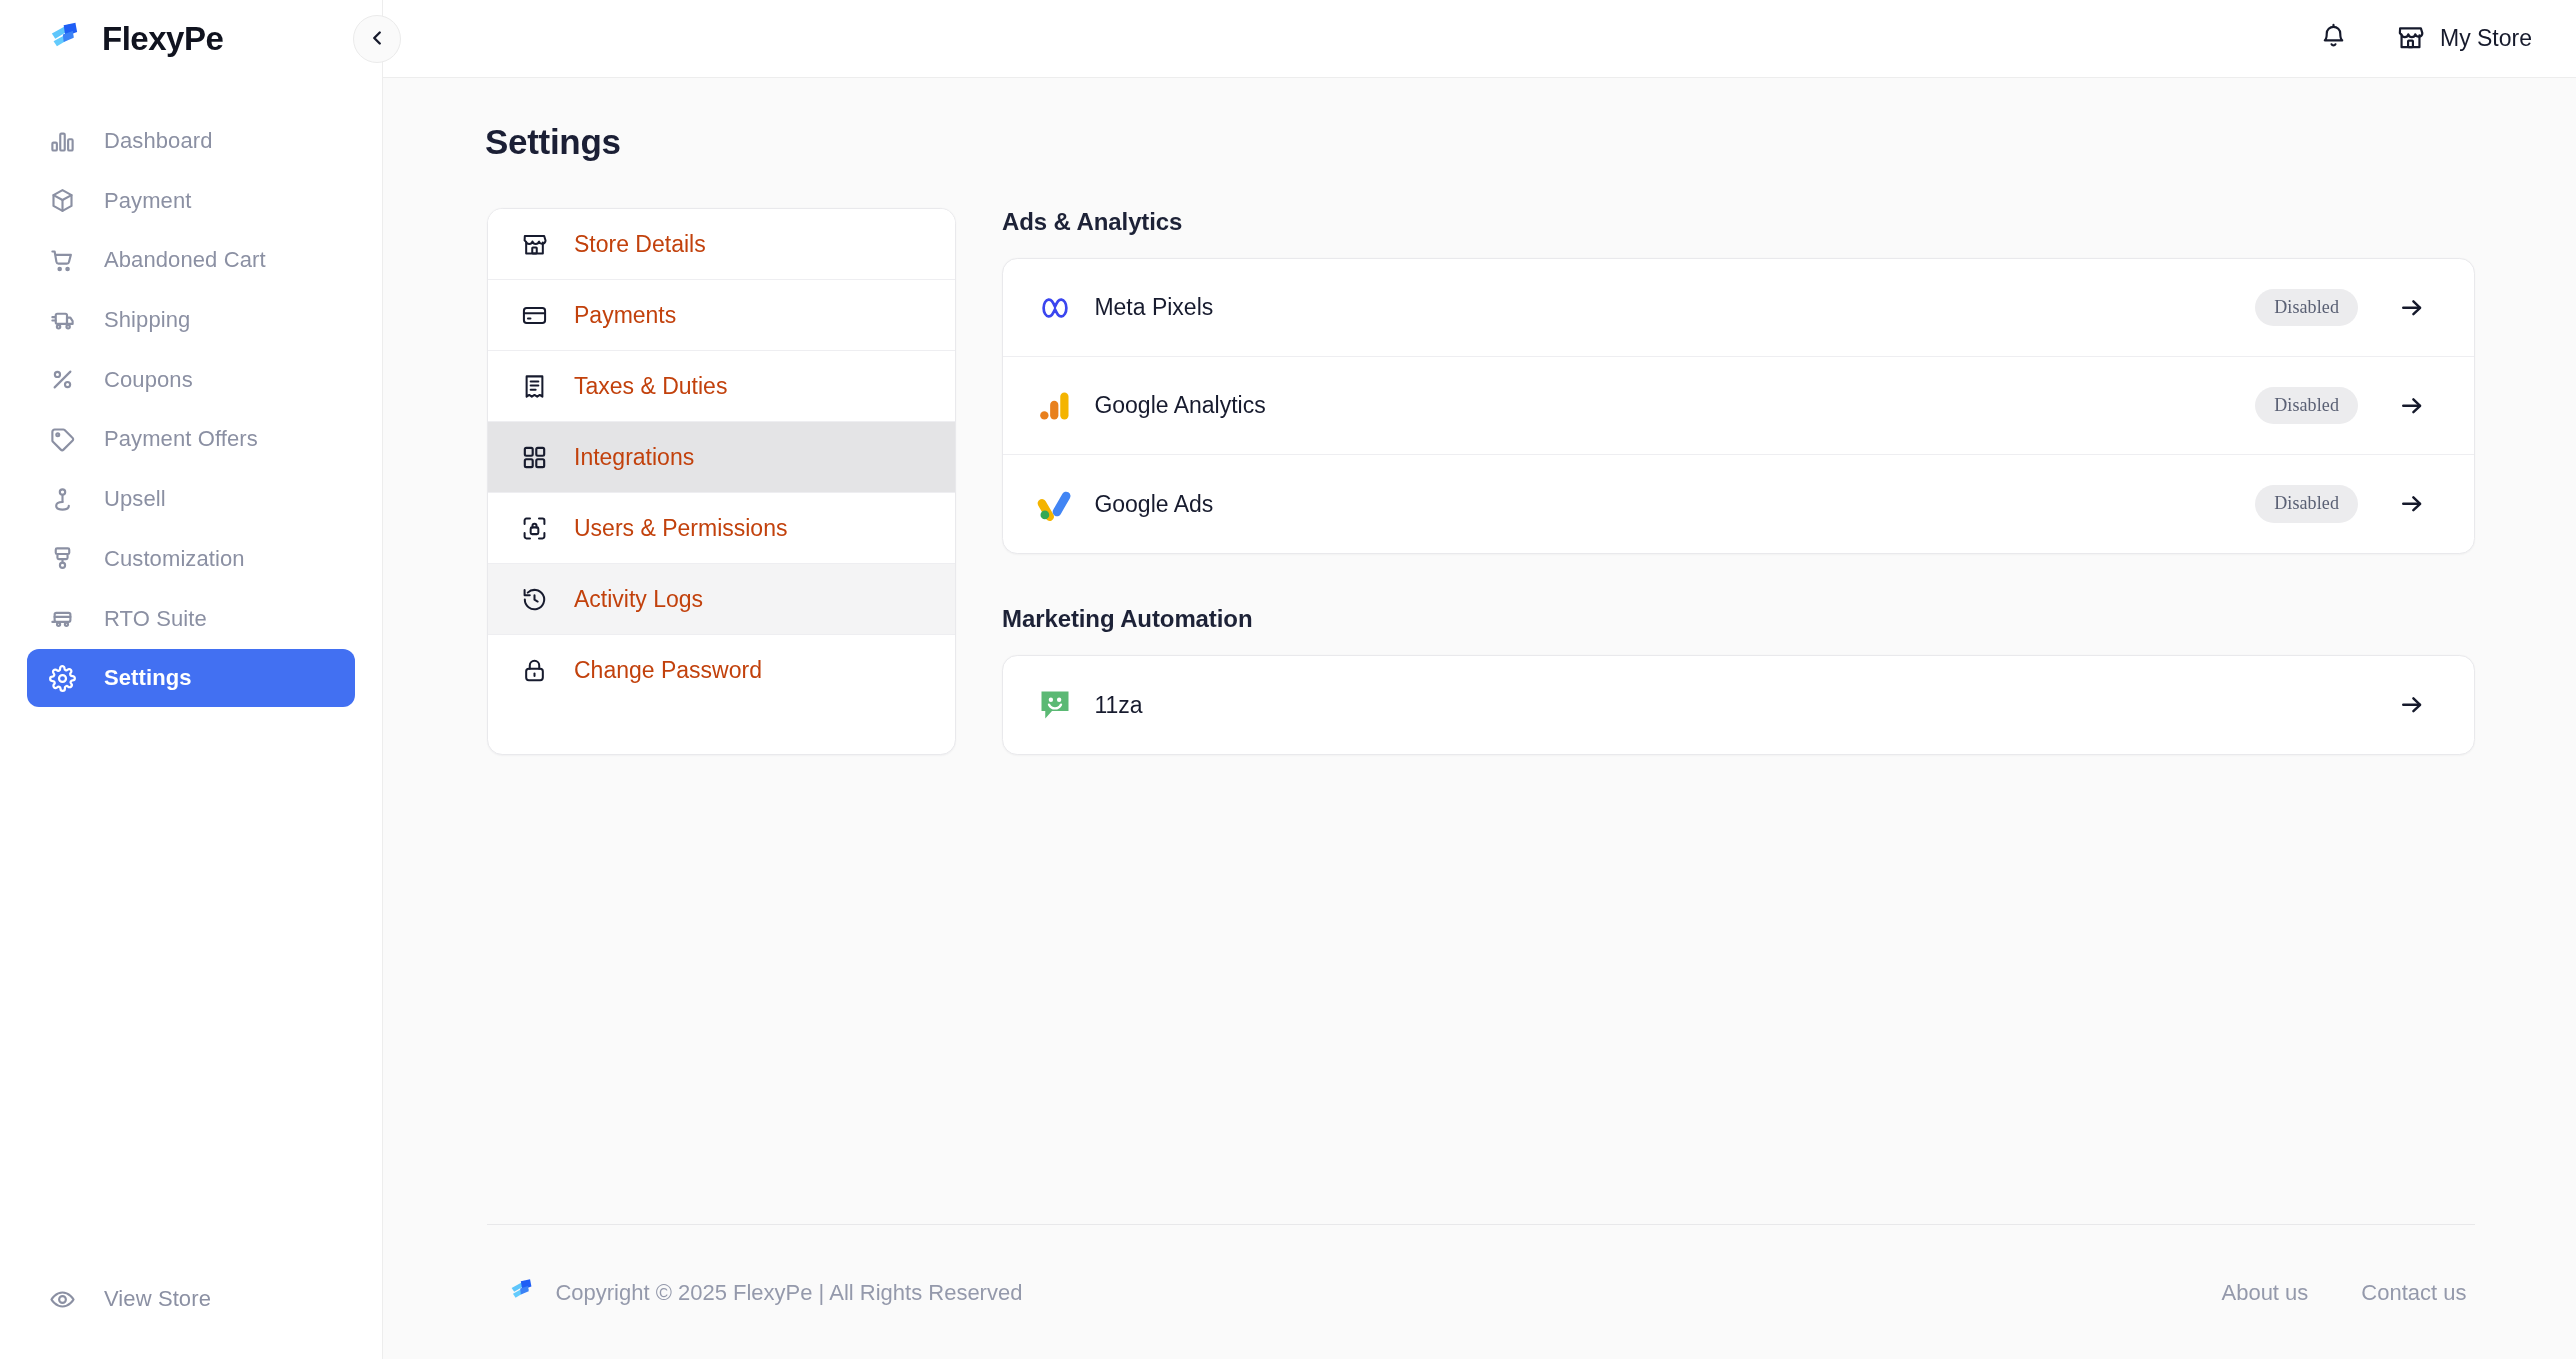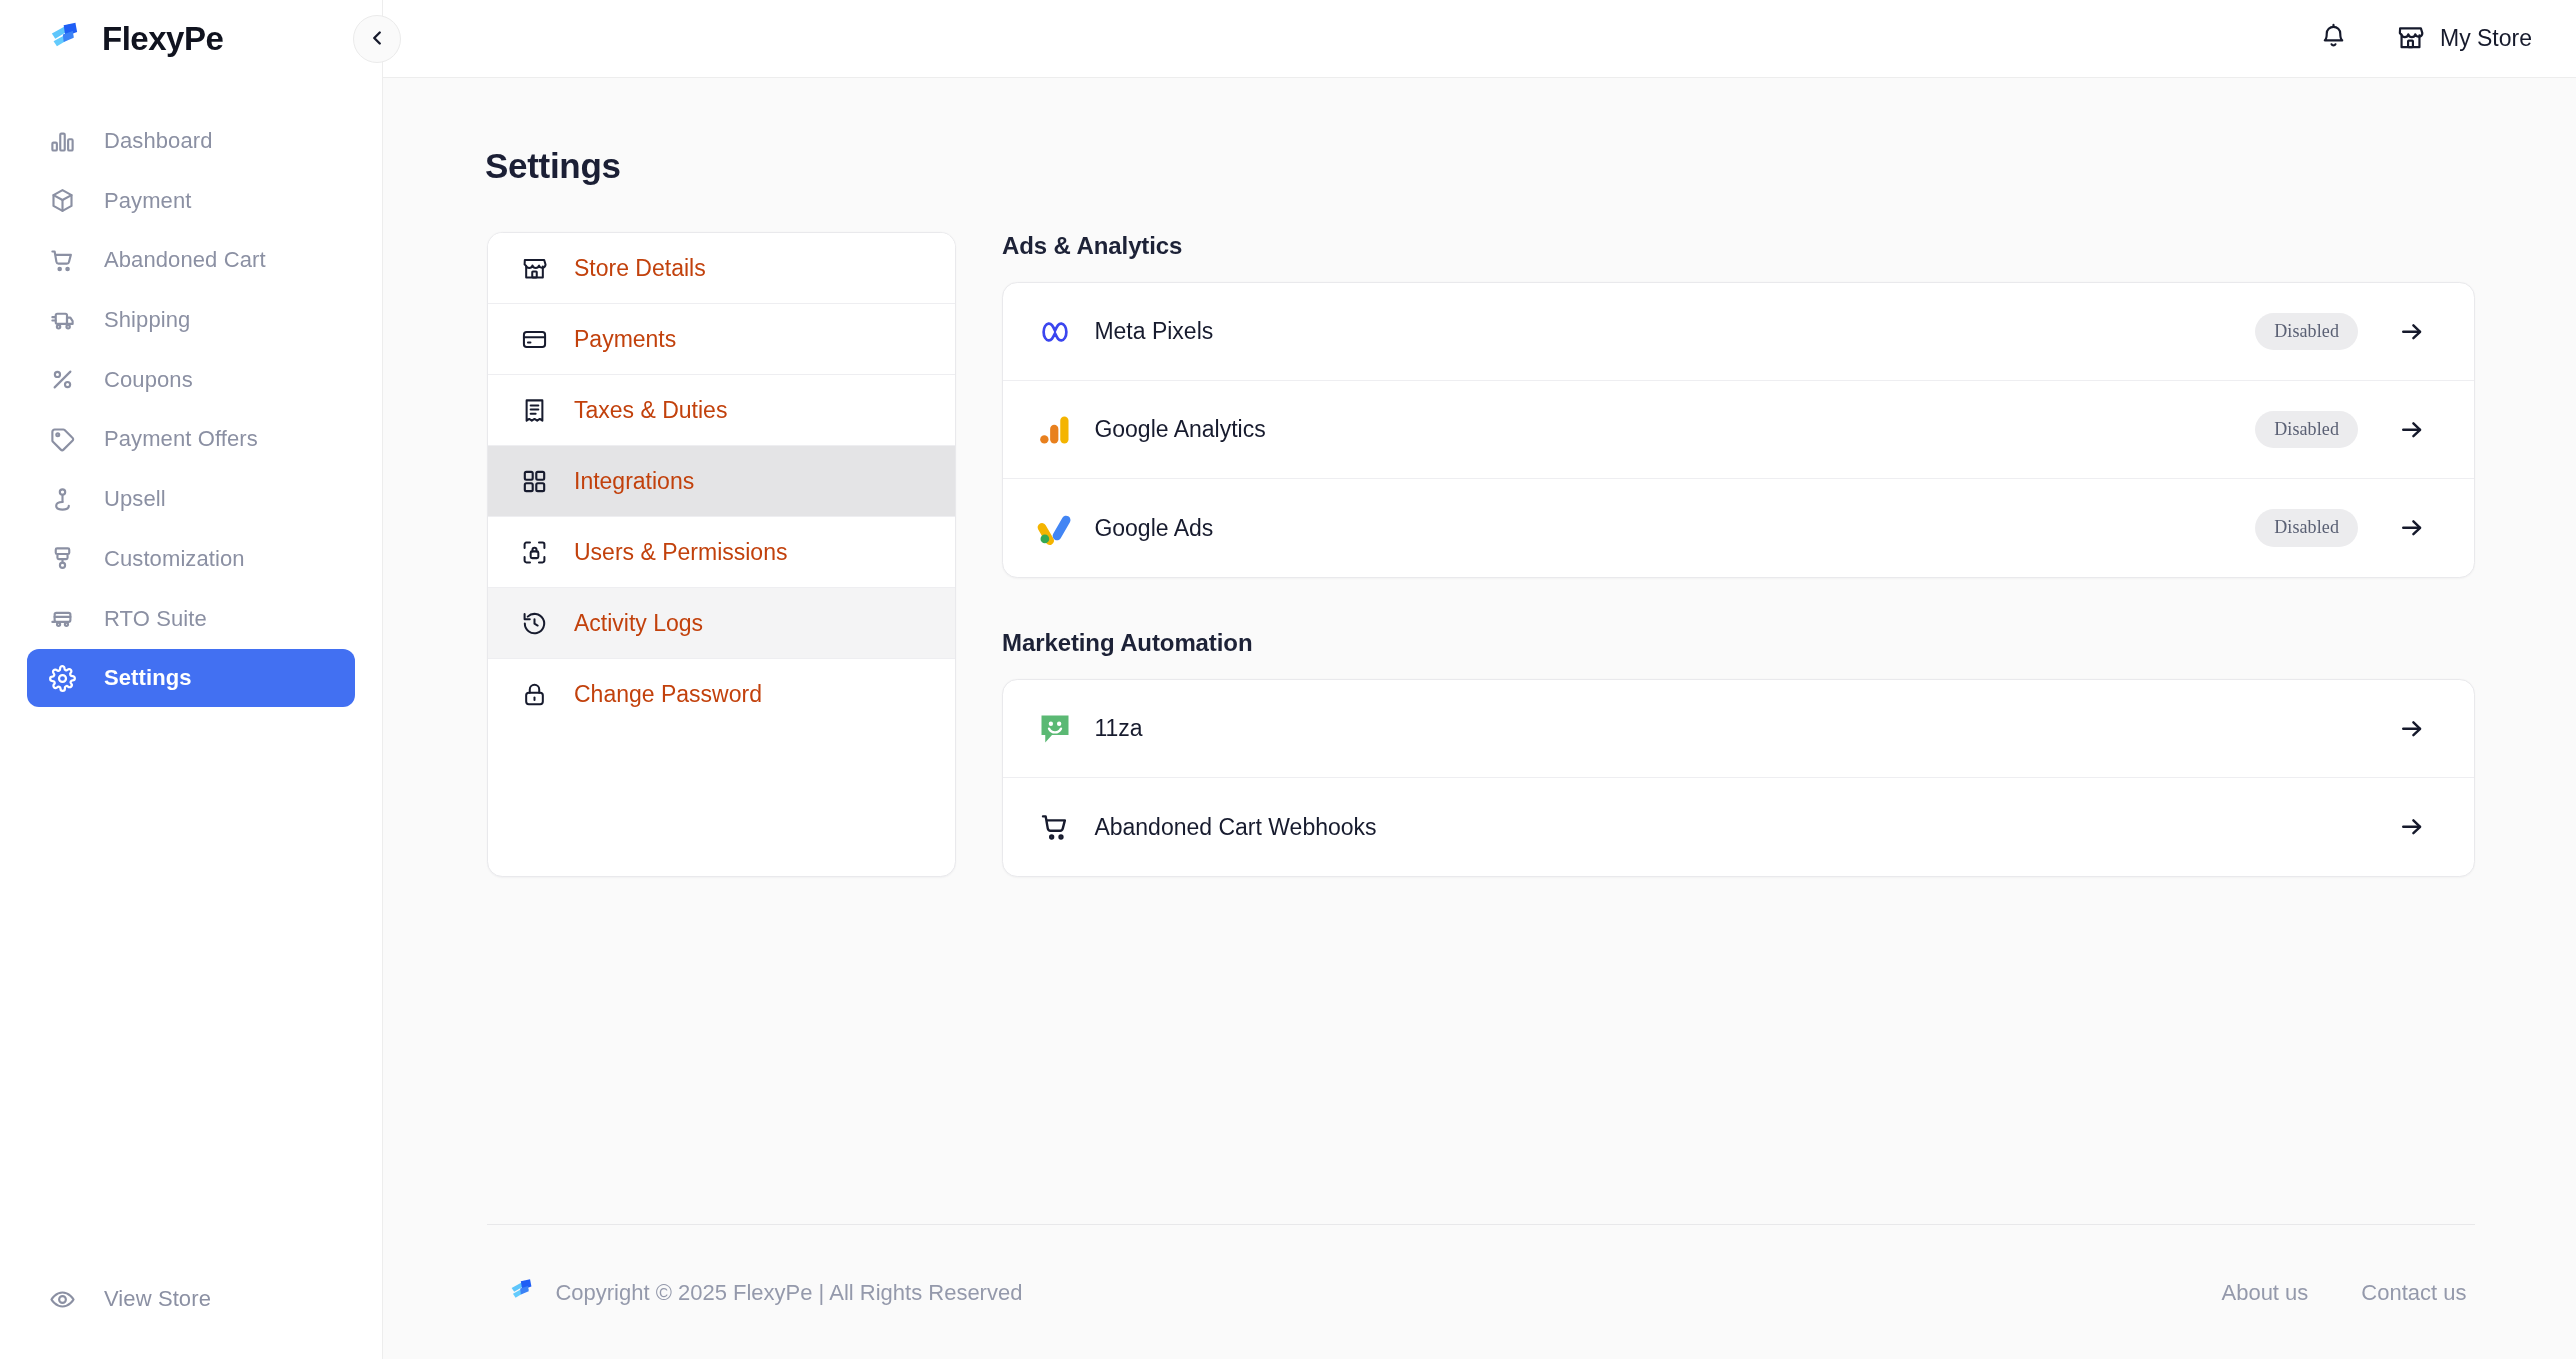--- a/index.html
+++ b/index.html
@@ -48,21 +48,21 @@
   .nav-item.active{ background:#4270F2; }
   .nav-item.active .nav-label{ color:#ffffff; font-weight:700; }
   .nav-item.active svg{ stroke:#ffffff; }
   .nav-icon{ width:31px; height:31px; display:flex; align-items:center; justify-content:center; flex:0 0 31px; }
   .nav-bottom{ padding-bottom:32px; }
 
   
   .main{
     flex:1 1 auto; height:1360px; background:#fafafa;
     border-left:0.9px solid #ededed; display:flex; flex-direction:column;
-    position:relative; overflow:hidden;gap:24px;
+    position:relative; overflow:hidden;
   }
   .topbar{
     height:78px; flex:0 0 78px; background:#ffffff;
     border-bottom:0.9px solid #ededed;
     display:flex; align-items:center; justify-content:flex-end;
     padding-right:44px; gap:43px;
   }
   .bell-btn{ width:39px; height:39px; display:flex; align-items:center; justify-content:center; cursor:pointer; }
   .store-chip{ display:flex; align-items:center; gap:15.3px; cursor:pointer; }
   .store-chip .store-label{ font-size:23px; color:#161a2c; font-weight:400; }
@@ -477,37 +477,20 @@
                   <span class="row-label">11za</span>
                   <span class="badge" style="background:transparent;"></span>
                   <span class="arrow">
                     <svg width="25.6" height="25.6" viewBox="0 0 24 24" fill="none" stroke="#161a2c" stroke-width="2.3" stroke-linecap="round" stroke-linejoin="round">
                       <line x1="4" y1="12" x2="19.5" y2="12"></line>
                         <polyline points="13.5 6 19.8 12 13.5 18"></polyline>
                     </svg>
                   </span>
                 </div>
 
-                <div class="list-row">
-                  <span class="row-icon">
-                    <svg width="32" height="32" viewBox="0 0 24 24" fill="none" stroke="#171b2e" stroke-width="1.8" stroke-linecap="round" stroke-linejoin="round">
-                      <path d="M3 4h2l1.6 9.2a2 2 0 0 0 2 1.6h7.2a2 2 0 0 0 2-1.6L19.4 7H6"></path>
-                      <circle cx="9.5" cy="19.5" r="1.1"></circle>
-                        <circle cx="16.5" cy="19.5" r="1.1"></circle>
-                    </svg>
-                  </span>
-                  <span class="row-label">Abandoned Cart Webhooks</span>
-                  <span class="badge" style="background:transparent;"></span>
-                  <span class="arrow">
-                    <svg width="25.6" height="25.6" viewBox="0 0 24 24" fill="none" stroke="#161a2c" stroke-width="2.3" stroke-linecap="round" stroke-linejoin="round">
-                      <line x1="4" y1="12" x2="19.5" y2="12"></line>
-                        <polyline points="13.5 6 19.8 12 13.5 18"></polyline>
-                    </svg>
-                  </span>
-                </div>
               </div>
             </div>
 
           </div>
         </div>
       </div>
 
       <div class="footer-wrap">
         <div class="footer-divider"></div>
         <div class="footer">

